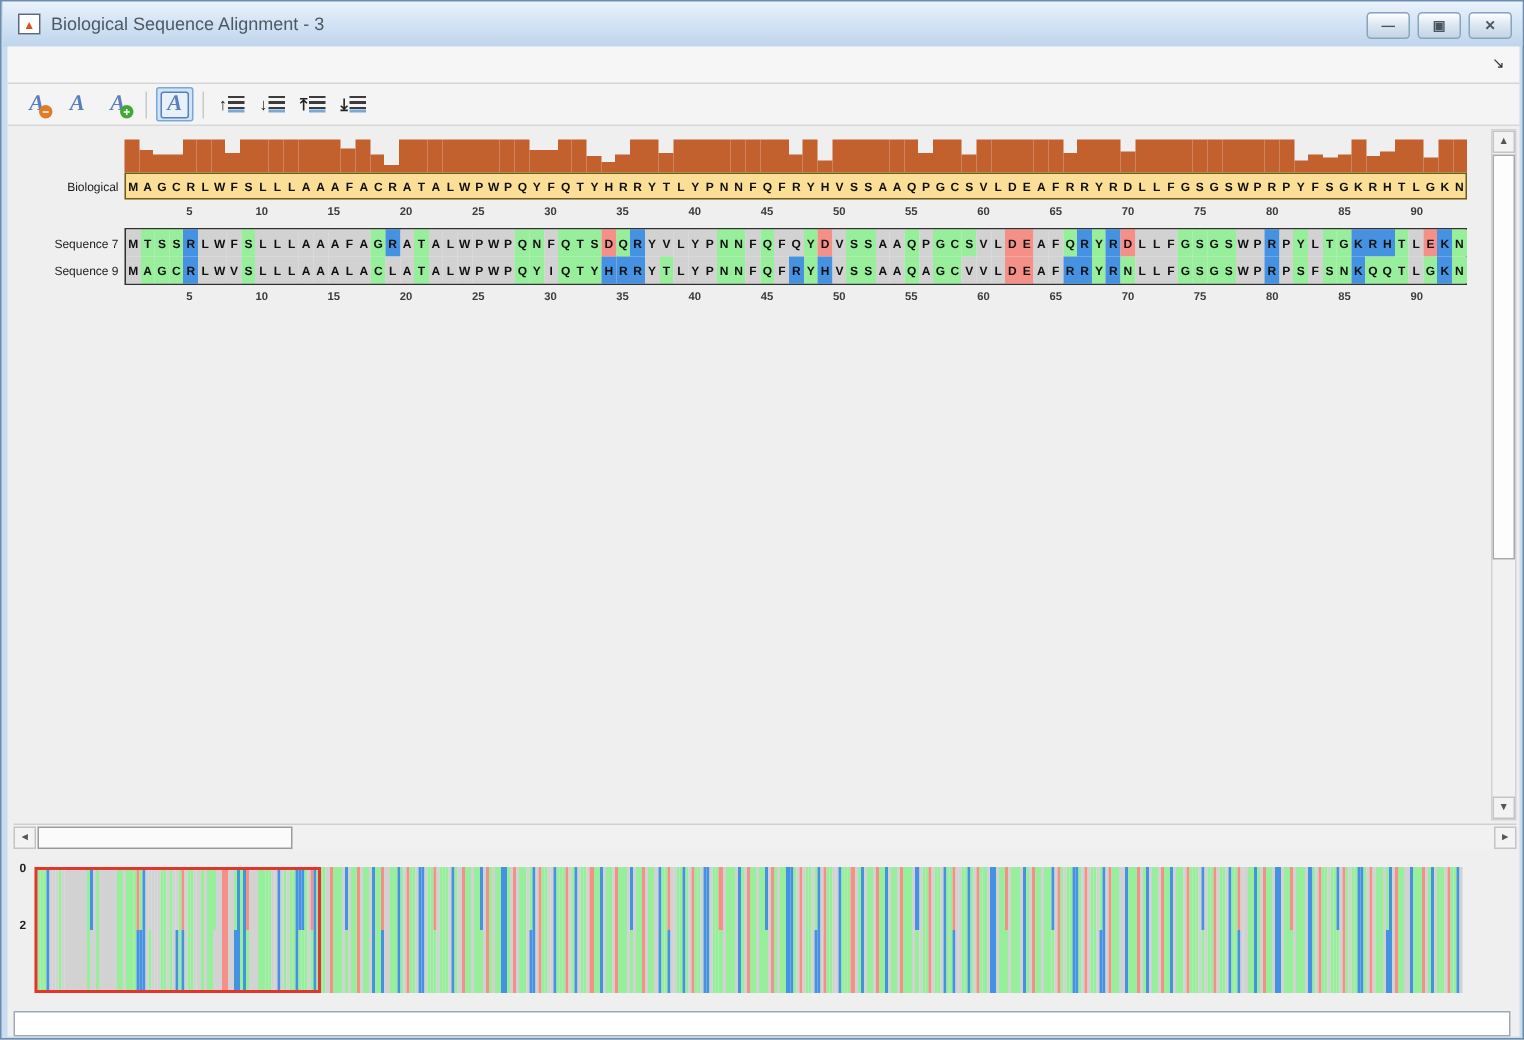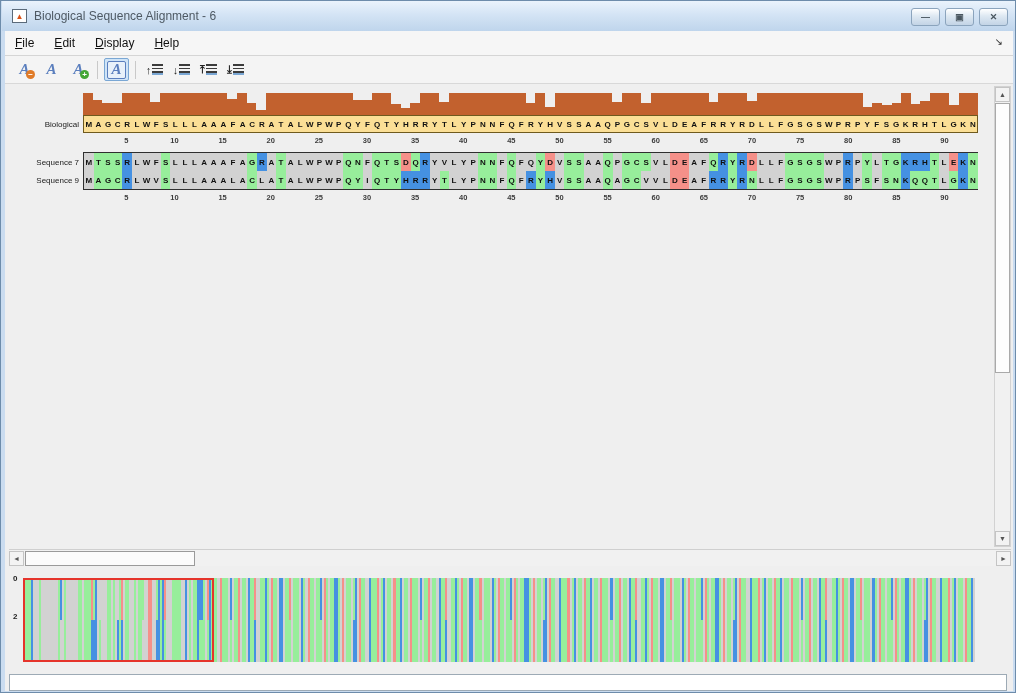--- a/index.html
+++ b/index.html
@@ -96,35 +96,29 @@
                  background: #ffffff; border: 1px solid #9daab5; font-size: 10px; padding: 2px 4px;
                  color: #333; }
 </style>
 </head>
 <body>
 
 <div class="window">
 
   <div class="titlebar">
     <div class="app-icon">▲</div>
-    <div class="title-text">Biological Sequence Alignment - 6</div>
+    <div class="title-text">Biological Sequence Alignment - 3</div>
     <div class="win-controls">
         <div class="win-btn">—</div>
         <div class="win-btn">▣</div>
         <div class="win-btn">✕</div>
       </div>
   </div>
 
   <div class="menubar">
-    <div style="display:flex">
-        <div class="menu-item"><u>F</u>ile</div>
-        <div class="menu-item"><u>E</u>dit</div>
-        <div class="menu-item"><u>D</u>isplay</div>
-        <div class="menu-item"><u>H</u>elp</div>
-      </div>
     <div class="dock-arrow">↘</div>
   </div>
 
   <div class="toolbar">
       <div class="tb-btn">
         <div class="tb-A">A</div>
         <div class="tb-badge" style="background: rgb(224, 123, 40);">−</div>
       </div>
       <div class="tb-btn">
         <div class="tb-A">A</div>

